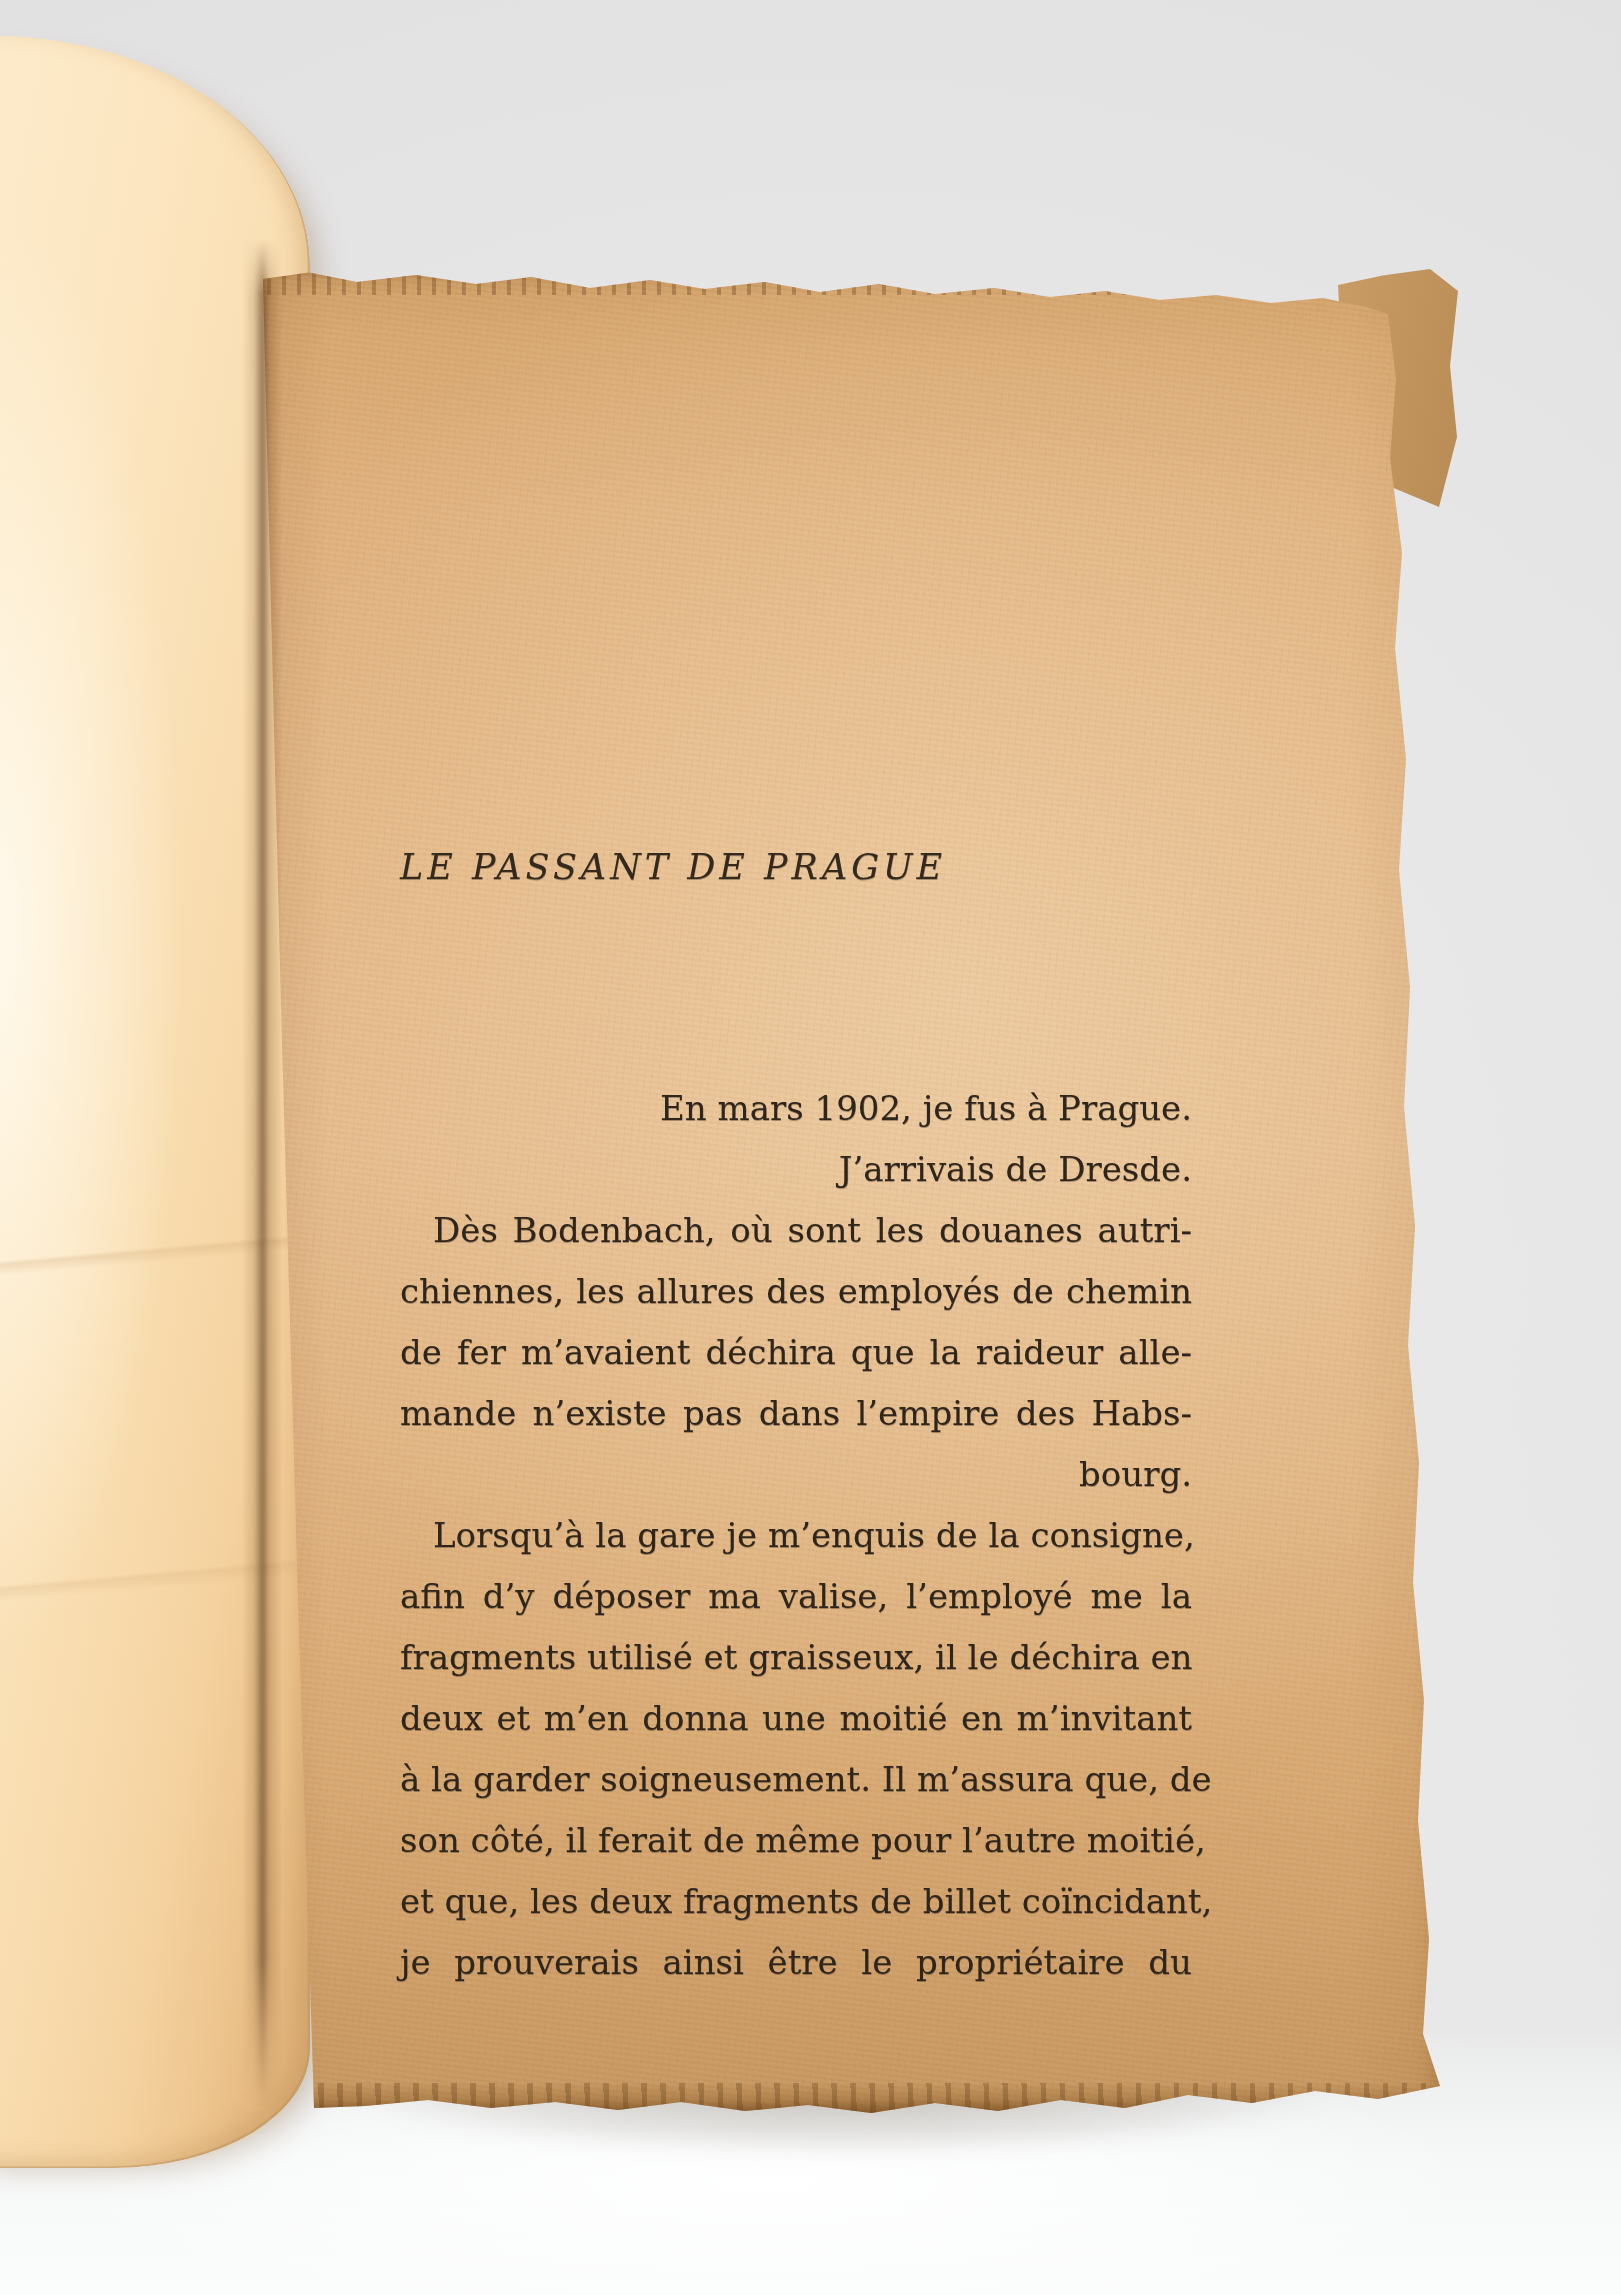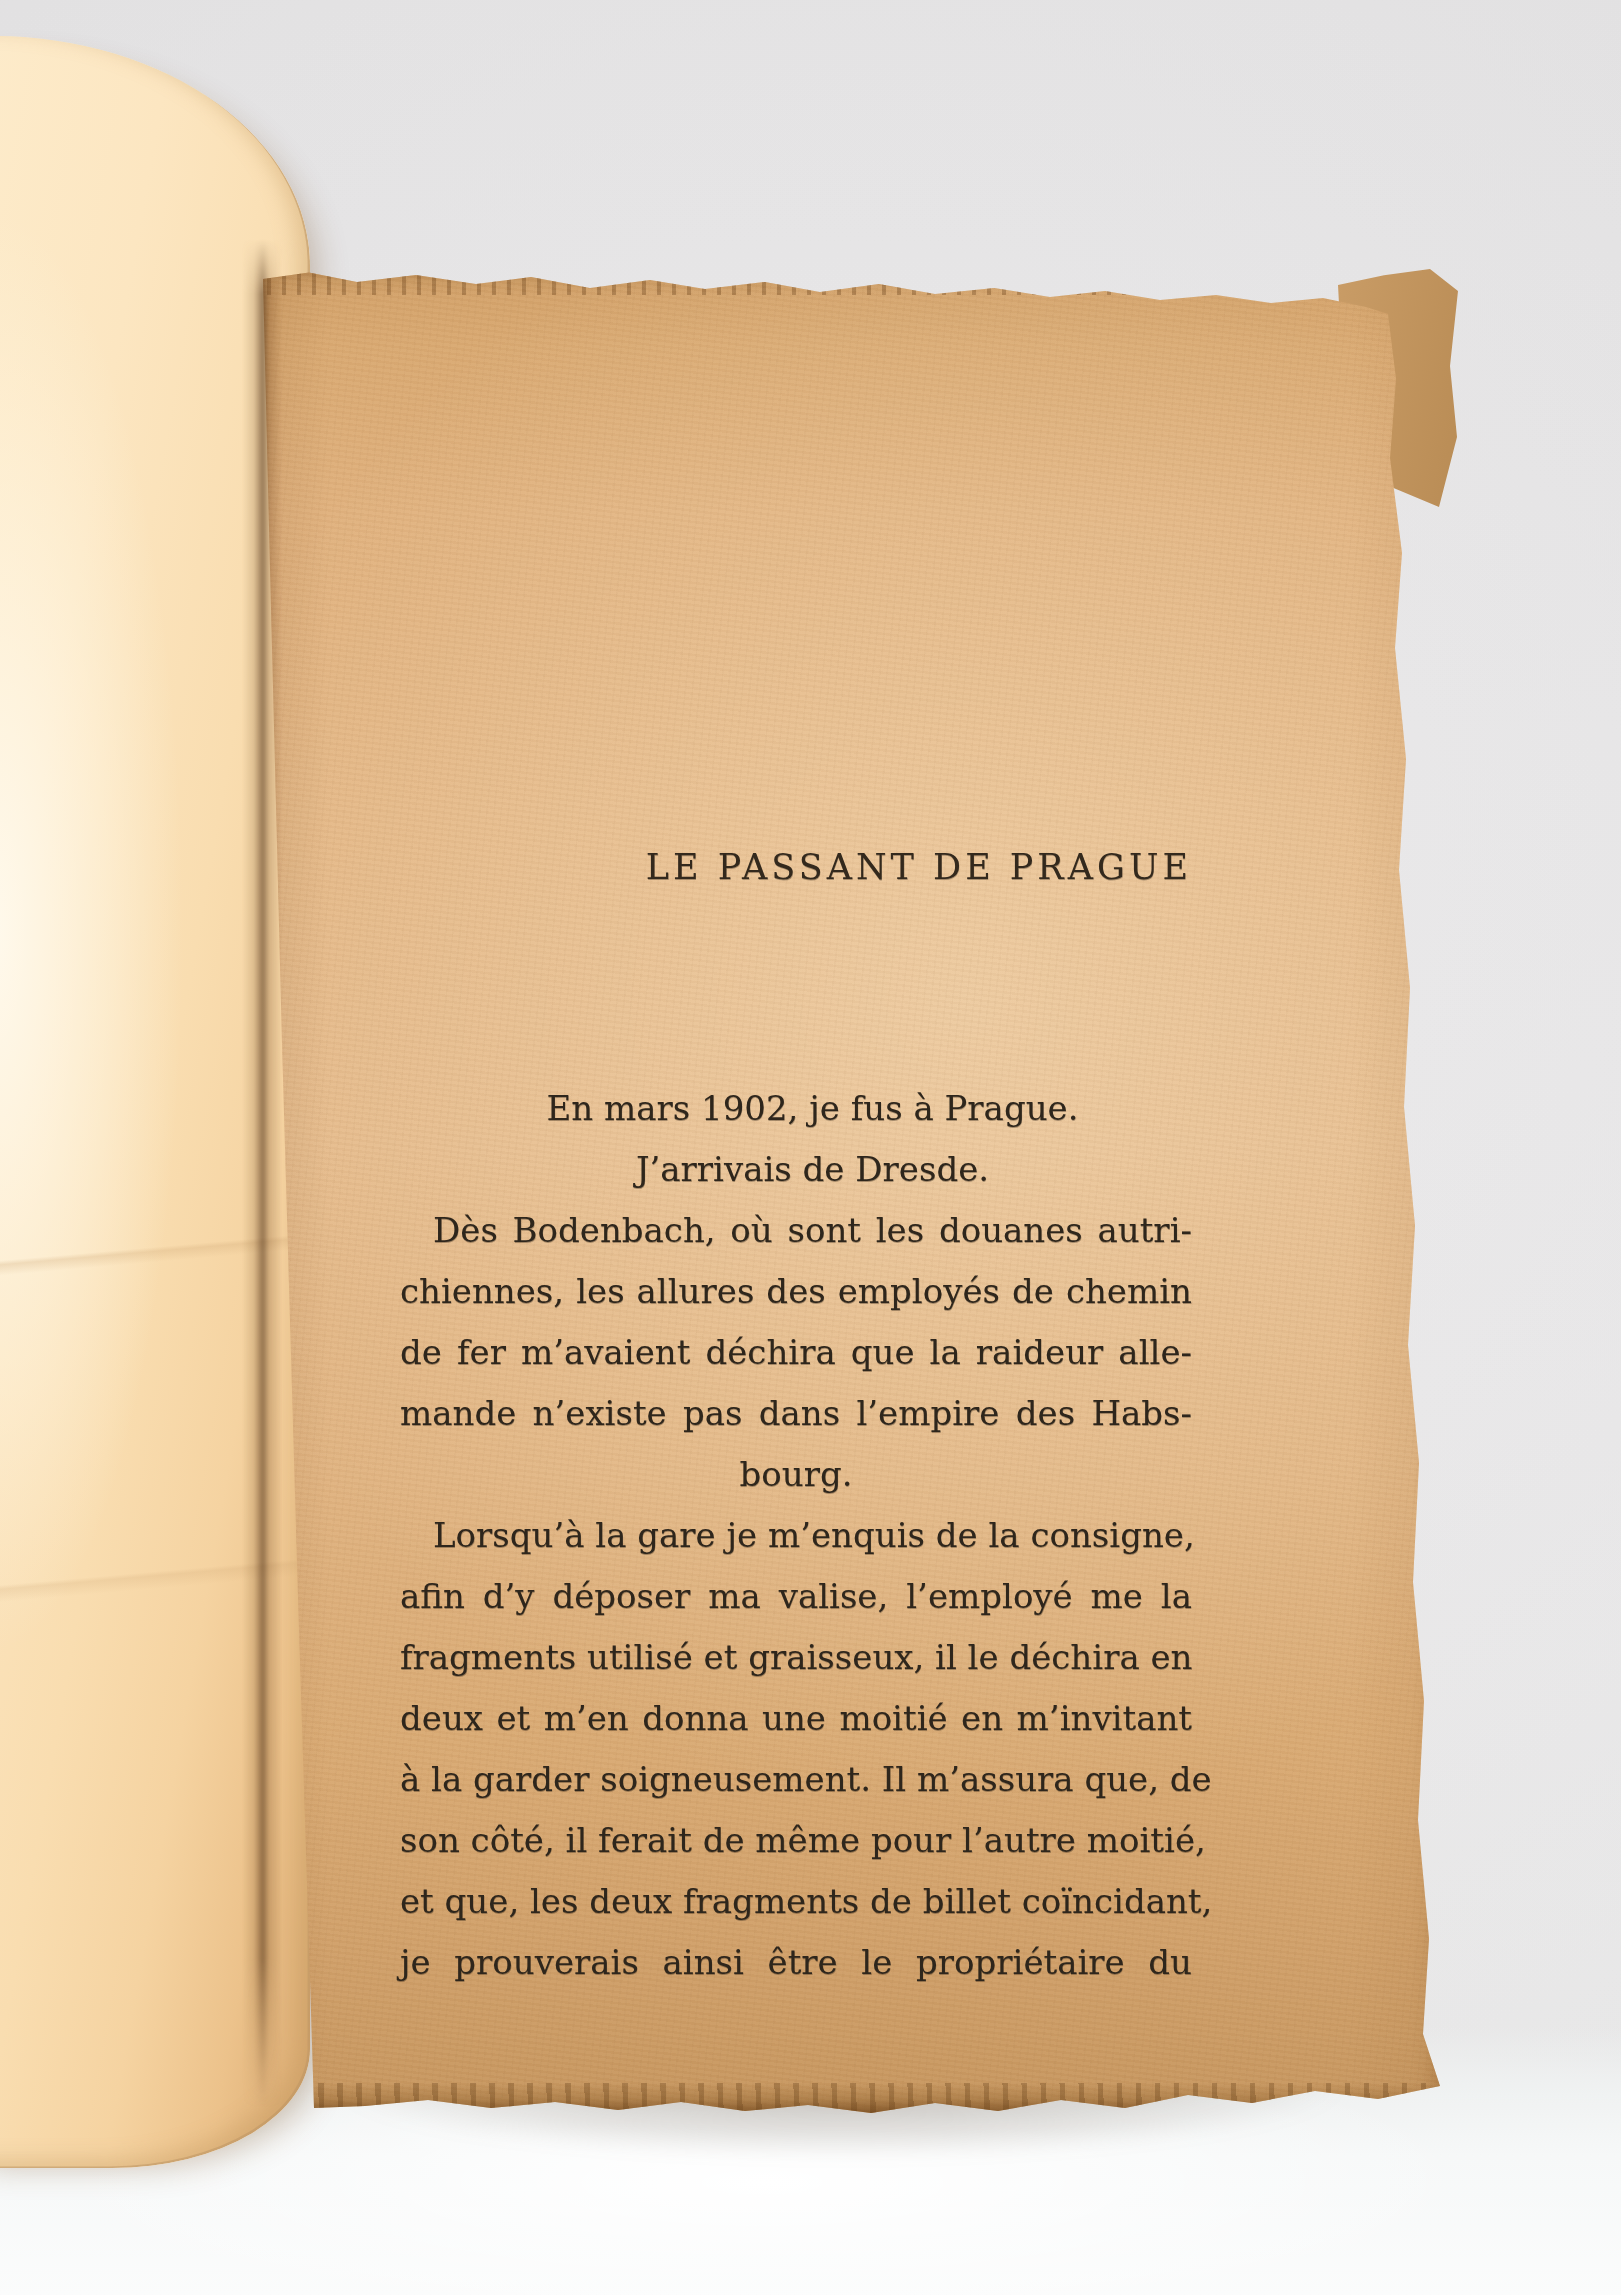--- a/index.html
+++ b/index.html
@@ -124,27 +124,28 @@
 
   
   .text-col {
     position: absolute; left: 162px; top: 0; width: 792px;
     color: var(--ink, #2e261c);
     text-shadow: 0.3px 0.5px 0.6px rgba(40,28,16,0.35);
   }
   .chapter-title {
     margin: 595px 0 16px 0;
     font-size: 35px; line-height: 41px; font-weight: 400;
-    letter-spacing: 4px; text-align: right;
+    letter-spacing: 4px; text-align: left;
     color: #33291d;
+    font-style: italic;
   }
   .body-text { margin-top: 190px; }
   .line {
     font-size: 34px; line-height: 61px;
-    white-space: nowrap; text-align: center;
+    white-space: nowrap; text-align: right;
   }
   .line.j { text-align: justify; text-align-last: justify; }
   .line.i { text-indent: 33px; }
 </style>
 </head>
 <body>
 
 <div class="scene">
   <div class="bg"></div>
   <div class="surface"></div>

